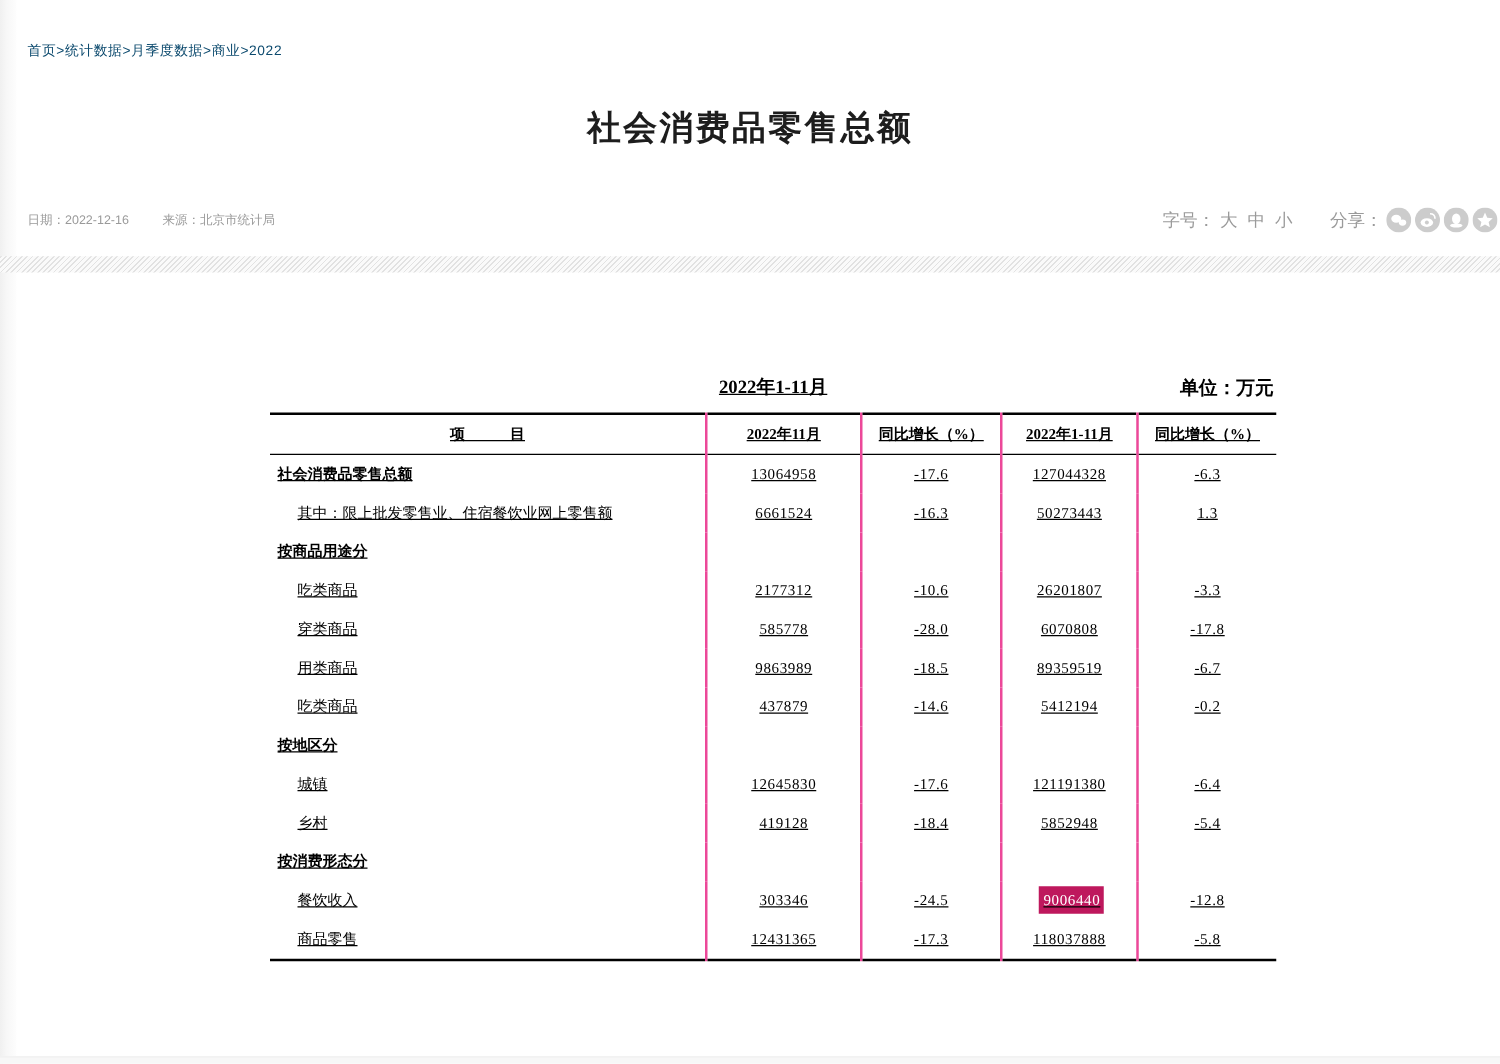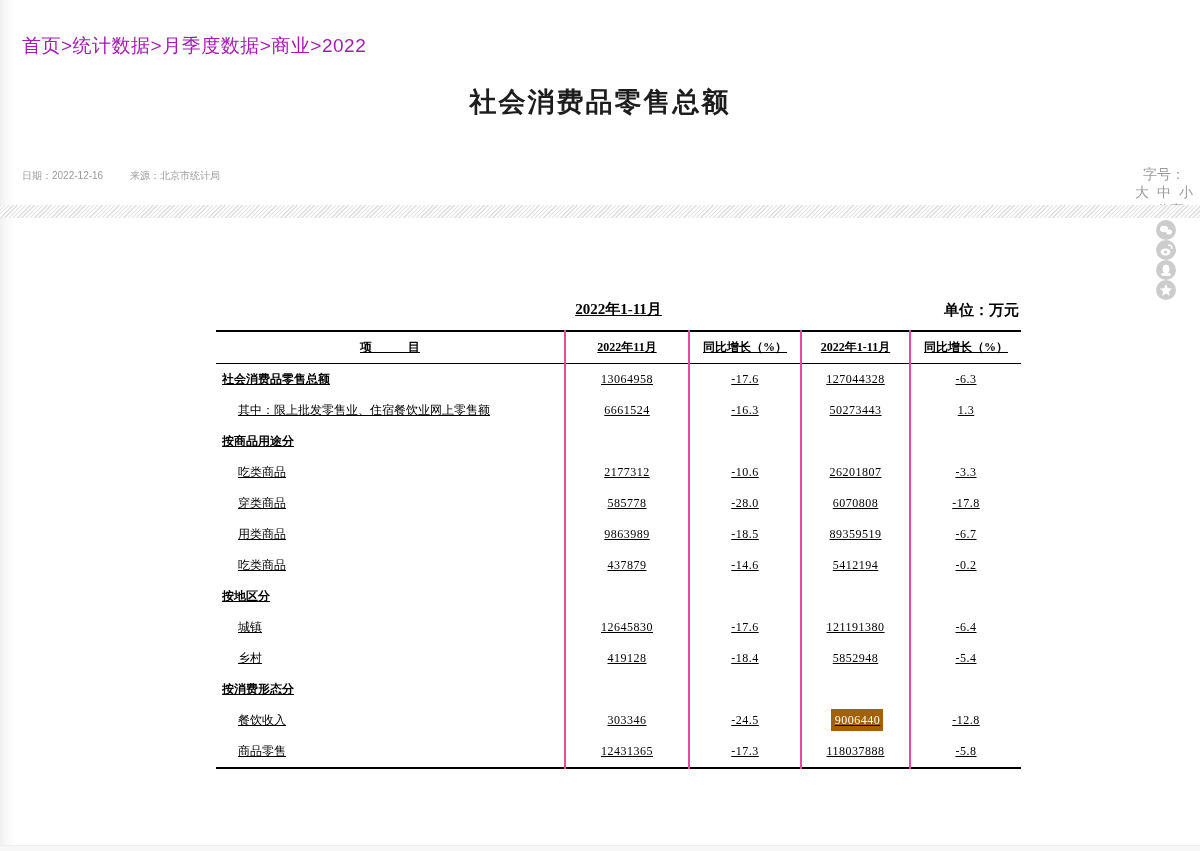--- a/index.html
+++ b/index.html
@@ -9,35 +9,35 @@
   }
   .gutter {
     position:absolute; left:0; top:0; width:13px; height:851px;
     background:linear-gradient(90deg,#f0f0f0 0,#f7f7f7 40%,#fdfdfd 100%);
   }
   .bottom-strip {
     position:absolute; left:0; top:845px; width:1200px; height:6px;
     background:#f7f7f7; border-top:1px solid #efefef;
   }
   .breadcrumb {
-    position:absolute; left:22px; top:33px; font-size:19px; color:#a21caf;
+    position:absolute; left:22px; top:33px; font-size:11px; color:#0c4a6e;
     letter-spacing:0.5px;
   }
   .breadcrumb .crumb { cursor:pointer; }
   .page-title {
     position:absolute; left:0; right:0; top:84px; text-align:center;
     font-size:27px; font-weight:bold; color:#1d1d1d; letter-spacing:2px;
   }
   .meta-left {
     position:absolute; left:22px; top:169px; font-size:10px; color:#9a9a9a;
   }
   .meta-left .src { margin-left:24px; }
   .meta-right {
     position:absolute; right:2px; top:166px; font-size:14px; color:#9a9a9a;
-    display:flex; align-items:center; white-space:nowrap;flex-direction:column;
+    display:flex; align-items:flex-end; white-space:nowrap;
   }
   .size-opt { margin:0 4px; cursor:pointer; }
   .share-label { margin-left:26px; }
   .share-icon { display:inline-block; width:20px; height:20px; margin-left:3px; cursor:pointer; }
   .hatch {
     position:absolute; left:0; top:205px; width:1200px; height:13px;
     background:repeating-linear-gradient(135deg,#e2e2e2 0,#e2e2e2 1px,#fafafa 1px,#fafafa 3px);
   }
   .table-wrap { position:absolute; left:216px; top:300px; width:805px;text-decoration:underline; }
   .caption-row { position:relative; height:30px; font-size:15px; font-weight:bold; color:#000; }
@@ -212,21 +212,21 @@
           <td class="label">按消费形态分</td>
           <td class="num"></td>
           <td class="num"></td>
           <td class="num"></td>
           <td class="num"></td>
         </tr>
         <tr class="detail">
           <td class="label">餐饮收入</td>
           <td class="num">303346</td>
           <td class="num">-24.5</td>
-          <td class="num"><span class="selected" style="background: #a16207;">9006440</span></td>
+          <td class="num"><span class="selected" style="background: #be185d;">9006440</span></td>
           <td class="num">-12.8</td>
         </tr>
         <tr class="detail">
           <td class="label">商品零售</td>
           <td class="num">12431365</td>
           <td class="num">-17.3</td>
           <td class="num">118037888</td>
           <td class="num">-5.8</td>
         </tr>
       </tbody>

